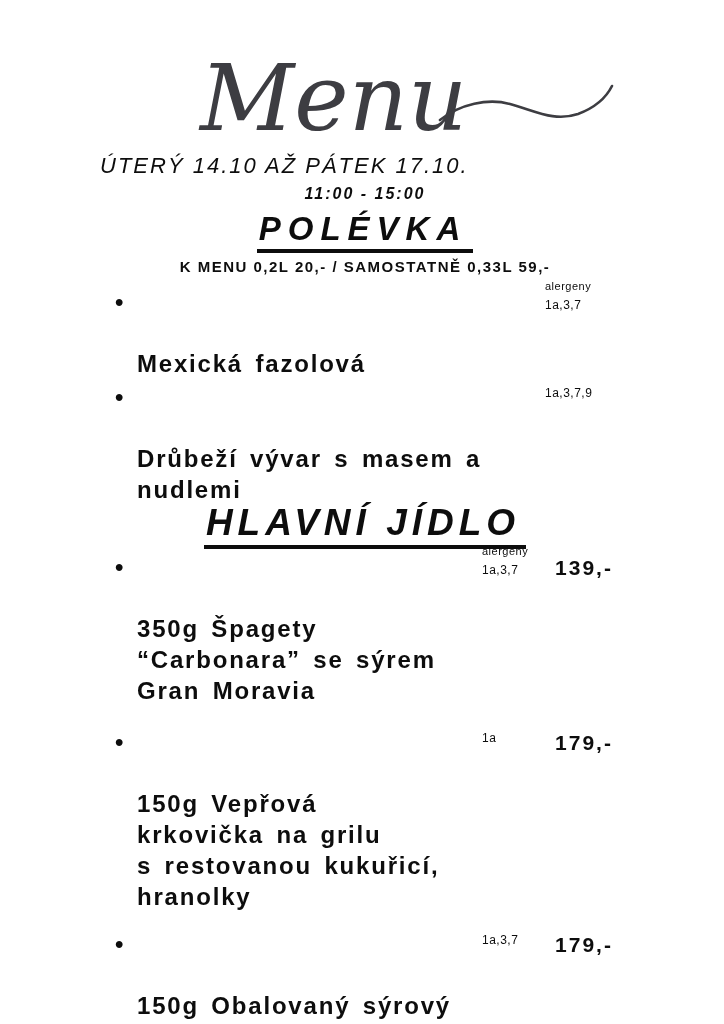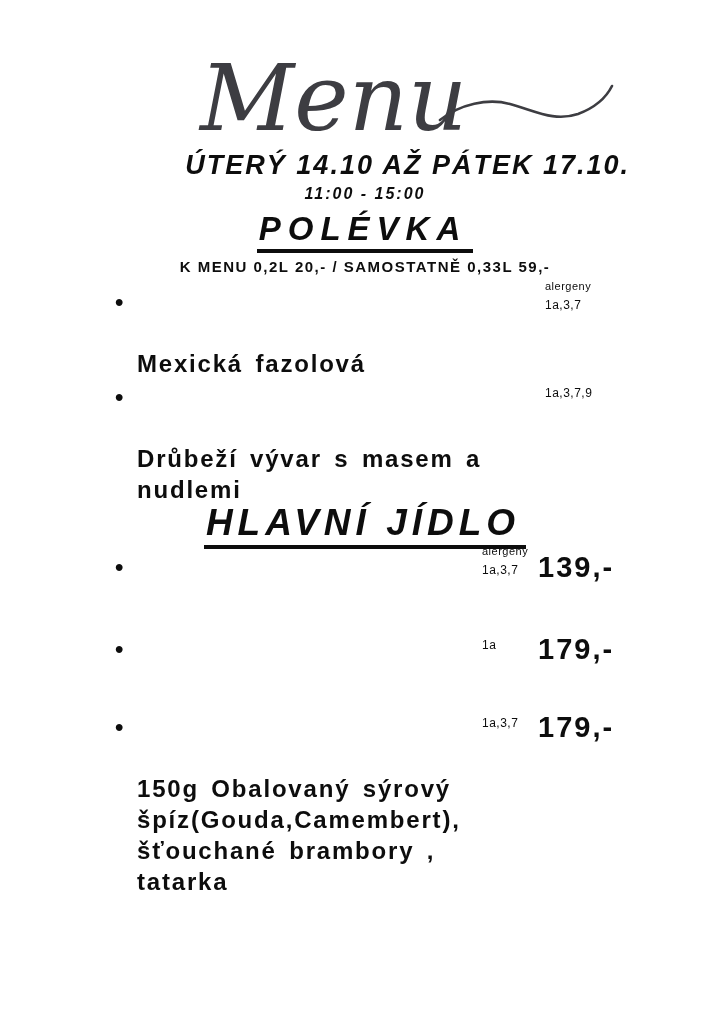--- a/index.html
+++ b/index.html
@@ -10,22 +10,22 @@
     background: #ffffff;
     color: #0d0d0d;
     font-family: "Liberation Sans", sans-serif;
     overflow: hidden;
   }
   .script-svg { position: absolute; left: 192px; top: 28px; }
 
   .content { position: absolute; left: 100px; top: 150px; width: 530px; }
 
   .date-line {
-    font-size: 27px; font-weight: bold; font-style: italic;
-    letter-spacing: 2px; text-align: right; line-height: 31px;
+    font-size: 22px; font-weight: normal; font-style: italic;
+    letter-spacing: 2px; text-align: left; line-height: 31px;
     white-space: nowrap;
   }
   .time-line {
     font-size: 16px; font-weight: bold; font-style: italic;
     letter-spacing: 2px; text-align: center; line-height: 19px;
     margin-top: 3px;
   }
 
   .heading-wrap { text-align: center; }
   .heading-wrap .heading-text {
@@ -60,22 +60,22 @@
   .allergen-cell {
     font-size: 12px; font-weight: normal; letter-spacing: 0.5px;
     line-height: 12px;
   }
   .soup-row .allergen-cell { width: 85px; }
   .main-row .allergen-cell { width: 56px; padding-top: 6px; }
   .allergen-cell.with-label { padding-top: 0; margin-top: -5px; }
   .allergen-label { font-size: 11px; line-height: 11px; }
   .allergen-cell.with-label .allergen-value { margin-top: 7px; }
   .price-cell {
-    width: 92px; font-size: 29px; font-weight: bold;
-    letter-spacing: 2px; text-align: left; line-height: 29px;
+    width: 92px; font-size: 21px; font-weight: bold;
+    letter-spacing: 2px; text-align: center; line-height: 29px;
     padding-top: 2px; white-space: nowrap;
   }
   .soup-row { margin-bottom: 2px; }
   .main-row.gap-a { margin-top: 2px; margin-bottom: 20px; }
   .main-row.gap-b { margin-bottom: 16px; }
   .main-row.gap-c { margin-bottom: 24px; }
 </style>
 </head>
 <body>
 
@@ -124,31 +124,38 @@
 
     <div class="heading-wrap heading-hlavni">
       <span class="heading-text">HLAVNÍ JÍDLO</span>
     </div>
 
     <div class="menu-list" style="margin-top:0;">
 
       <div class="item-row main-row gap-a">
         <div class="item-text">
           <span class="bullet">•</span>
+          <span>350g Špagety
+“Carbonara” se sýrem
+Gran Moravia</span>
         </div>
         <div class="allergen-cell with-label">
           <div class="allergen-label">alergeny</div>
           <div class="allergen-value">1a,3,7</div>
         </div>
         <div class="price-cell">139,-</div>
       </div>
 
       <div class="item-row main-row gap-b">
         <div class="item-text">
           <span class="bullet">•</span>
+          <span>150g Vepřová
+krkovička na grilu
+s restovanou kukuřicí,
+hranolky</span>
         </div>
         <div class="allergen-cell">
           <div class="allergen-value">1a</div>
         </div>
         <div class="price-cell">179,-</div>
       </div>
 
       <div class="item-row main-row gap-c">
         <div class="item-text">
           <span class="bullet">•</span>

